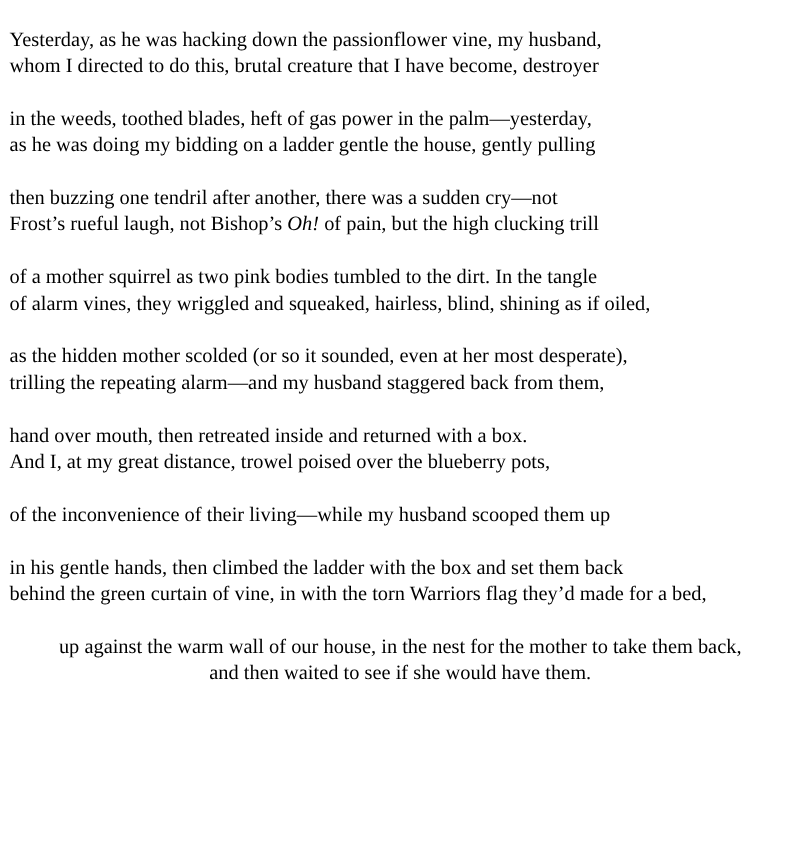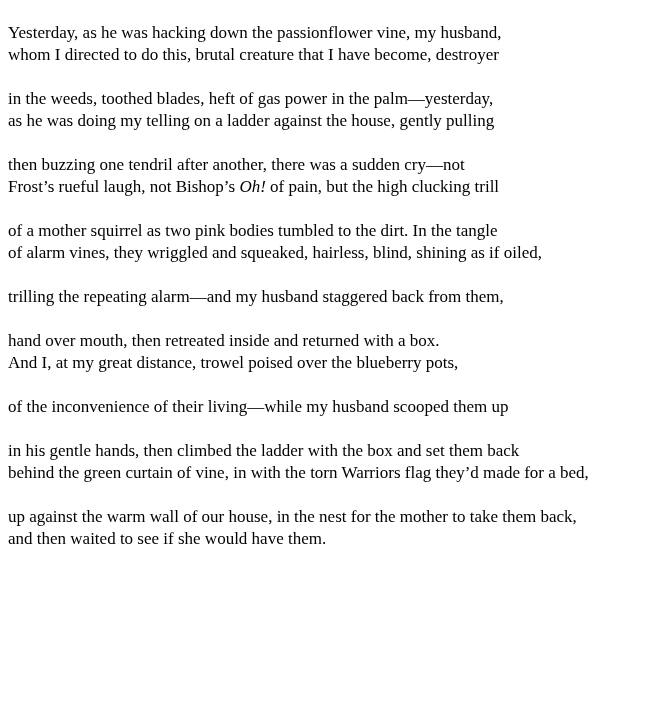--- a/index.html
+++ b/index.html
@@ -17,49 +17,51 @@
   .poem {
     padding: 22px 6px 0 8px;
     font-size: 17px;
     line-height: 22px;
   }
   .stanza {
     margin: 0 0 22px 0;
   }
   .stanza:last-child {
     margin-bottom: 0;
+    text-align: center;
   }
   .line {
     white-space: nowrap;
   }
   .italic {
     font-style: italic;
   }
 </style>
 </head>
 <body>
 
 <div class="poem">
     <div class="stanza">
       <div class="line"><span>Yesterday, as he was hacking down the passionflower vine, my husband,</span></div>
       <div class="line"><span>whom I directed to do this, brutal creature that I have become, destroyer</span></div>
     </div>
     <div class="stanza">
       <div class="line"><span>in the weeds, toothed blades, heft of gas power in the palm—yesterday,</span></div>
-      <div class="line"><span>as he was doing my telling on a ladder against the house, gently pulling</span></div>
+      <div class="line"><span>as he was doing my bidding on a ladder gentle the house, gently pulling</span></div>
     </div>
     <div class="stanza">
       <div class="line"><span>then buzzing one tendril after another, there was a sudden cry—not</span></div>
       <div class="line"><span>Frost’s rueful laugh, not Bishop’s </span><span class="italic">Oh!</span><span> of pain, but the high clucking trill</span></div>
     </div>
     <div class="stanza">
       <div class="line"><span>of a mother squirrel as two pink bodies tumbled to the dirt. In the tangle</span></div>
       <div class="line"><span>of alarm vines, they wriggled and squeaked, hairless, blind, shining as if oiled,</span></div>
     </div>
     <div class="stanza">
+      <div class="line"><span>as the hidden mother scolded (or so it sounded, even at her most desperate),</span></div>
       <div class="line"><span>trilling the repeating alarm—and my husband staggered back from them,</span></div>
     </div>
     <div class="stanza">
       <div class="line"><span>hand over mouth, then retreated inside and returned with a box.</span></div>
       <div class="line"><span>And I, at my great distance, trowel poised over the blueberry pots,</span></div>
     </div>
     <div class="stanza">
       <div class="line"><span>of the inconvenience of their living—while my husband scooped them up</span></div>
     </div>
     <div class="stanza">

